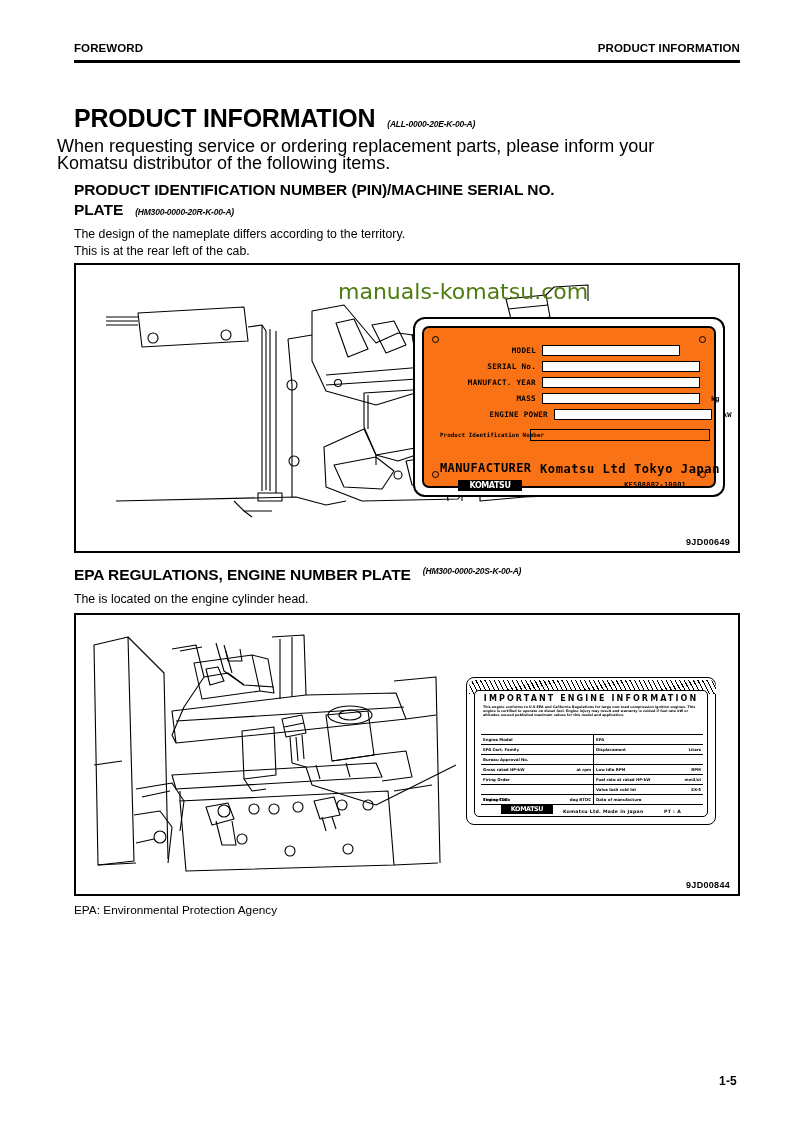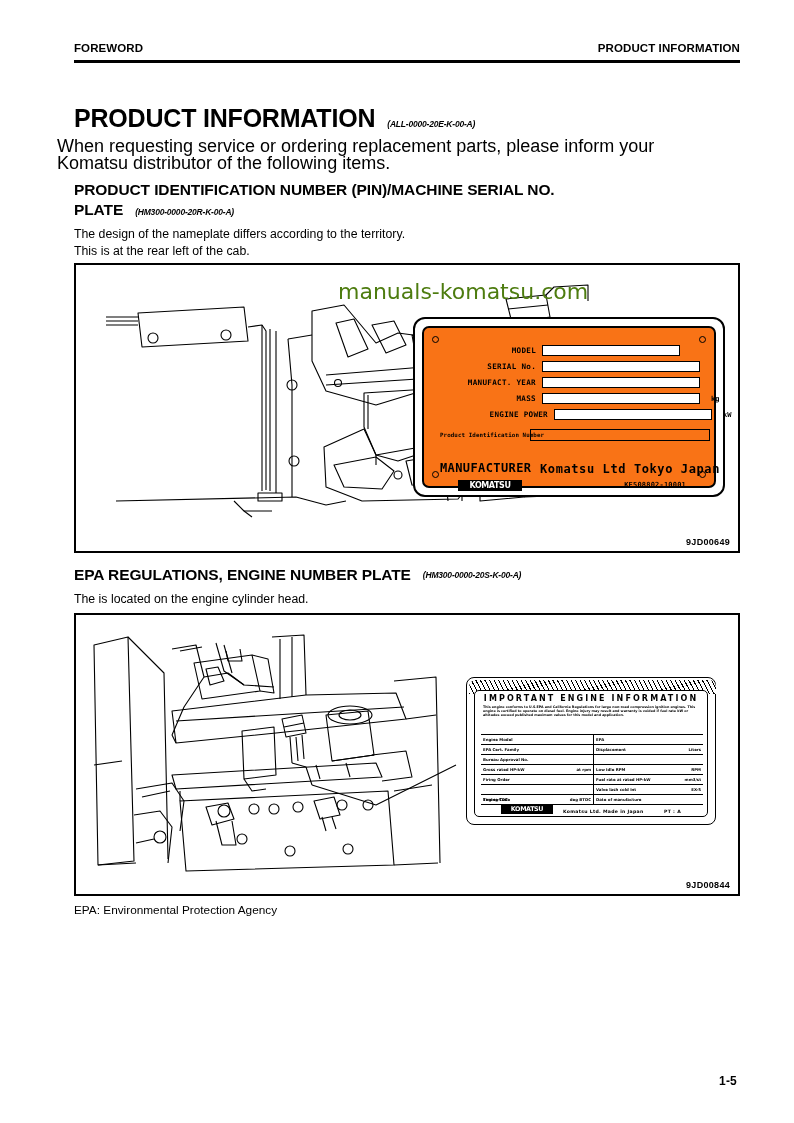--- a/index.html
+++ b/index.html
@@ -417,21 +417,21 @@
     letter-spacing: 0.3px;
   }
 
   
   .sec2 {
     position: absolute;
     left: 74px;
     top: 566px;
     width: 666px;
     display: flex;
-    align-items: center;
+    align-items: flex-start;
   }
   .sec-h2 {
     font-size: 15.5px;
     font-weight: bold;
     letter-spacing: -0.1px;
   }
   .subtext2 {
     position: absolute;
     left: 74px;
     top: 591px;

